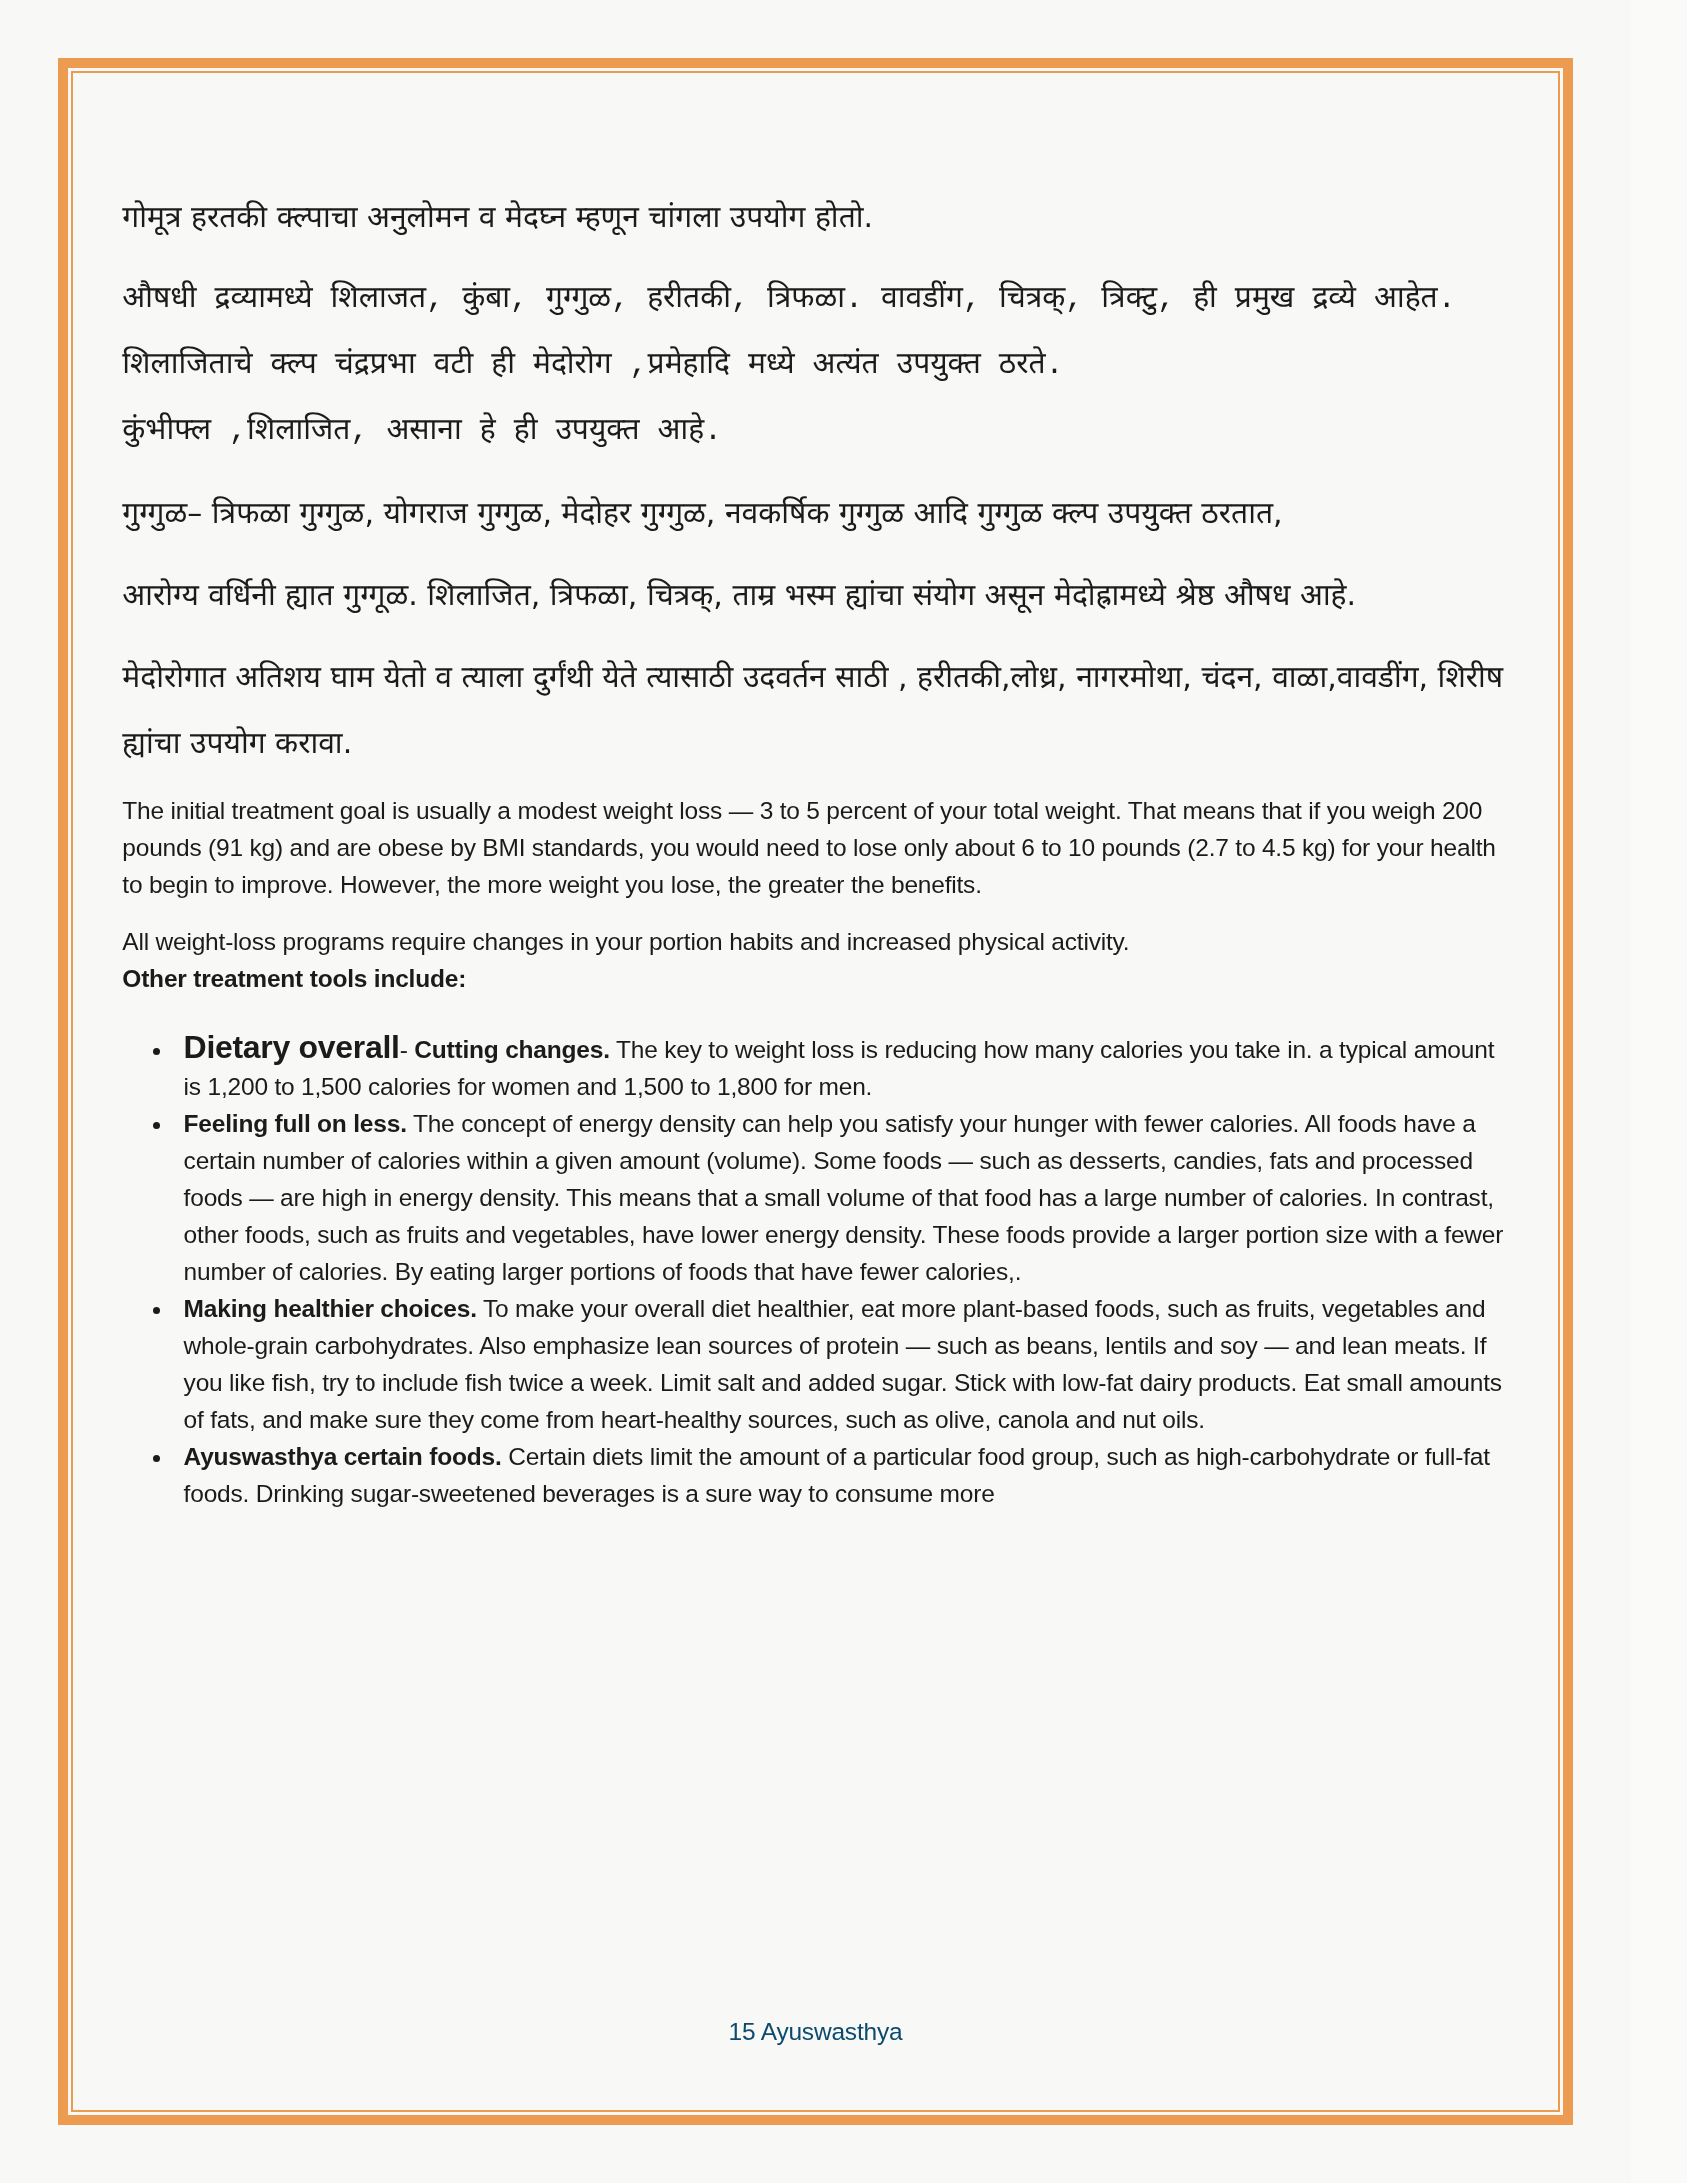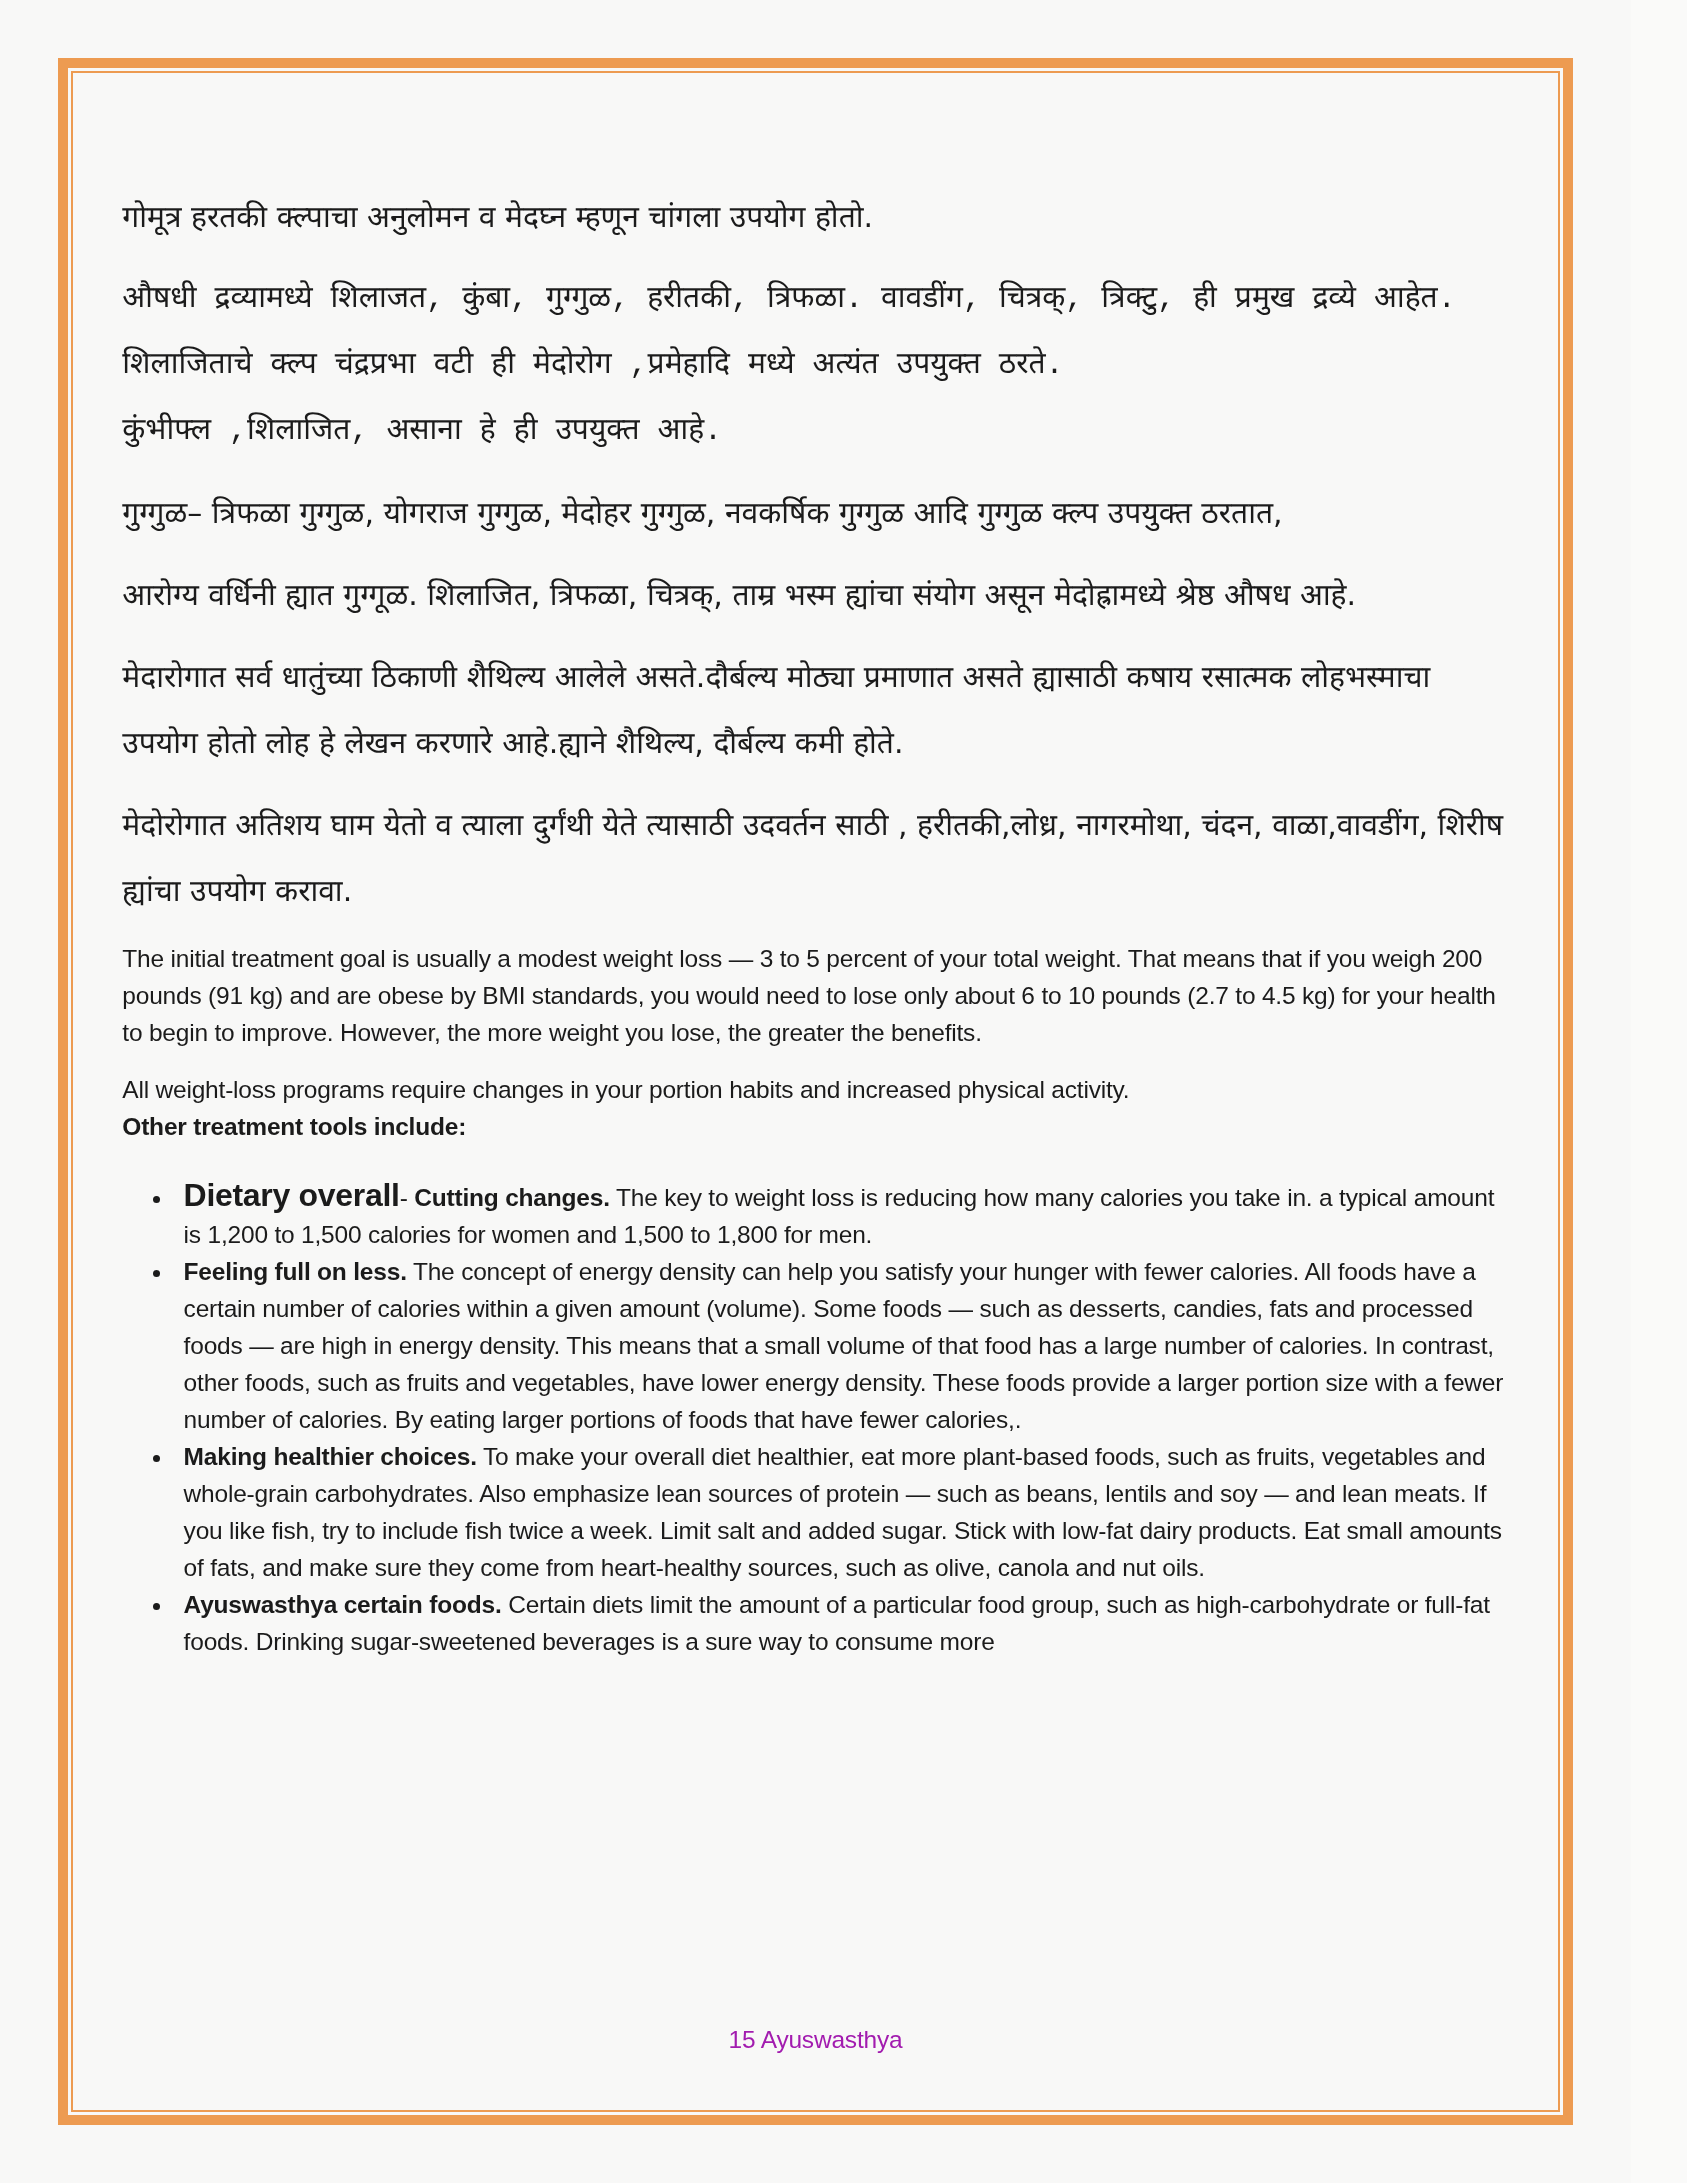--- a/index.html
+++ b/index.html
@@ -55,46 +55,45 @@
     margin:0;
   }
   .lead-large{
     font-size:32px;
     font-weight:700;
     letter-spacing:-0.3px;
   }
   .lead-bold{font-weight:700;}
   .footer{
     position:absolute;
-    left:0;right:0;bottom:56px;
+    left:0;right:0;bottom:64px;
     text-align:center;
     font-size:24.5px;
     letter-spacing:-0.2px;
-    color:#a21caf;
+    color:#0c4a6e;
   }
 </style>
 </head>
 <body>
 
 <div class="page" style="--border-orange: #ED9B51;">
   <div class="frame-outer">
     <div class="frame-inner">
       <div class="content">
 
         <p class="mr">गोमूत्र हरतकी क्ल्पाचा अनुलोमन  व मेदघ्न म्हणून चांगला उपयोग होतो.</p>
 
         <p class="mr">
           <span class="line">औषधी द्रव्यामध्ये शिलाजत, कुंबा, गुग्गुळ, हरीतकी, त्रिफळा. वावडींग, चित्रक्, त्रिक्टु, ही प्रमुख द्रव्ये आहेत.</span>
           <span class="line">शिलाजिताचे क्ल्प चंद्रप्रभा वटी ही मेदोरोग ,प्रमेहादि मध्ये अत्यंत उपयुक्त ठरते.</span>
           <span class="line">कुंभीफ्ल ,शिलाजित, असाना हे ही उपयुक्त आहे.</span>
         </p>
 
         <p class="mr">गुग्गुळ– त्रिफळा गुग्गुळ, योगराज  गुग्गुळ, मेदोहर गुग्गुळ, नवकर्षिक गुग्गुळ आदि गुग्गुळ क्ल्प उपयुक्त ठरतात,</p>
         <p class="mr">आरोग्य वर्धिनी ह्यात गुग्गूळ. शिलाजित, त्रिफळा, चित्रक्, ताम्र भस्म ह्यांचा संयोग असून मेदोह्रामध्ये श्रेष्ठ औषध आहे.</p>
-        <p class="mr">मेदारोगात सर्व धातुंच्या ठिकाणी शैथिल्य आलेले असते.दौर्बल्य मोठ्या प्रमाणात असते ह्यासाठी कषाय रसात्मक लोहभस्माचा उपयोग होतो लोह हे लेखन करणारे आहे.ह्याने शैथिल्य, दौर्बल्य कमी होते.</p>
         <p class="mr">मेदोरोगात अतिशय घाम येतो व त्याला दुर्गंथी येते त्यासाठी उदवर्तन  साठी , हरीतकी,लोध्र, नागरमोथा, चंदन, वाळा,वावडींग, शिरीष ह्यांचा उपयोग करावा.</p>
 
         <p class="en">The initial treatment goal is usually a modest weight loss — 3 to 5 percent of your total weight. That means that if you weigh 200 pounds (91 kg) and are obese by BMI standards, you would need to lose only about 6 to 10 pounds (2.7 to 4.5 kg) for your health to begin to improve. However, the more weight you lose, the greater the benefits.</p>
 
         <p class="en">
           <span>All weight-loss programs require changes in your portion habits and increased physical activity.</span><br>
           <span class="en-bold">Other treatment tools include:</span>
         </p>
 
         <ul class="treatment-list">

